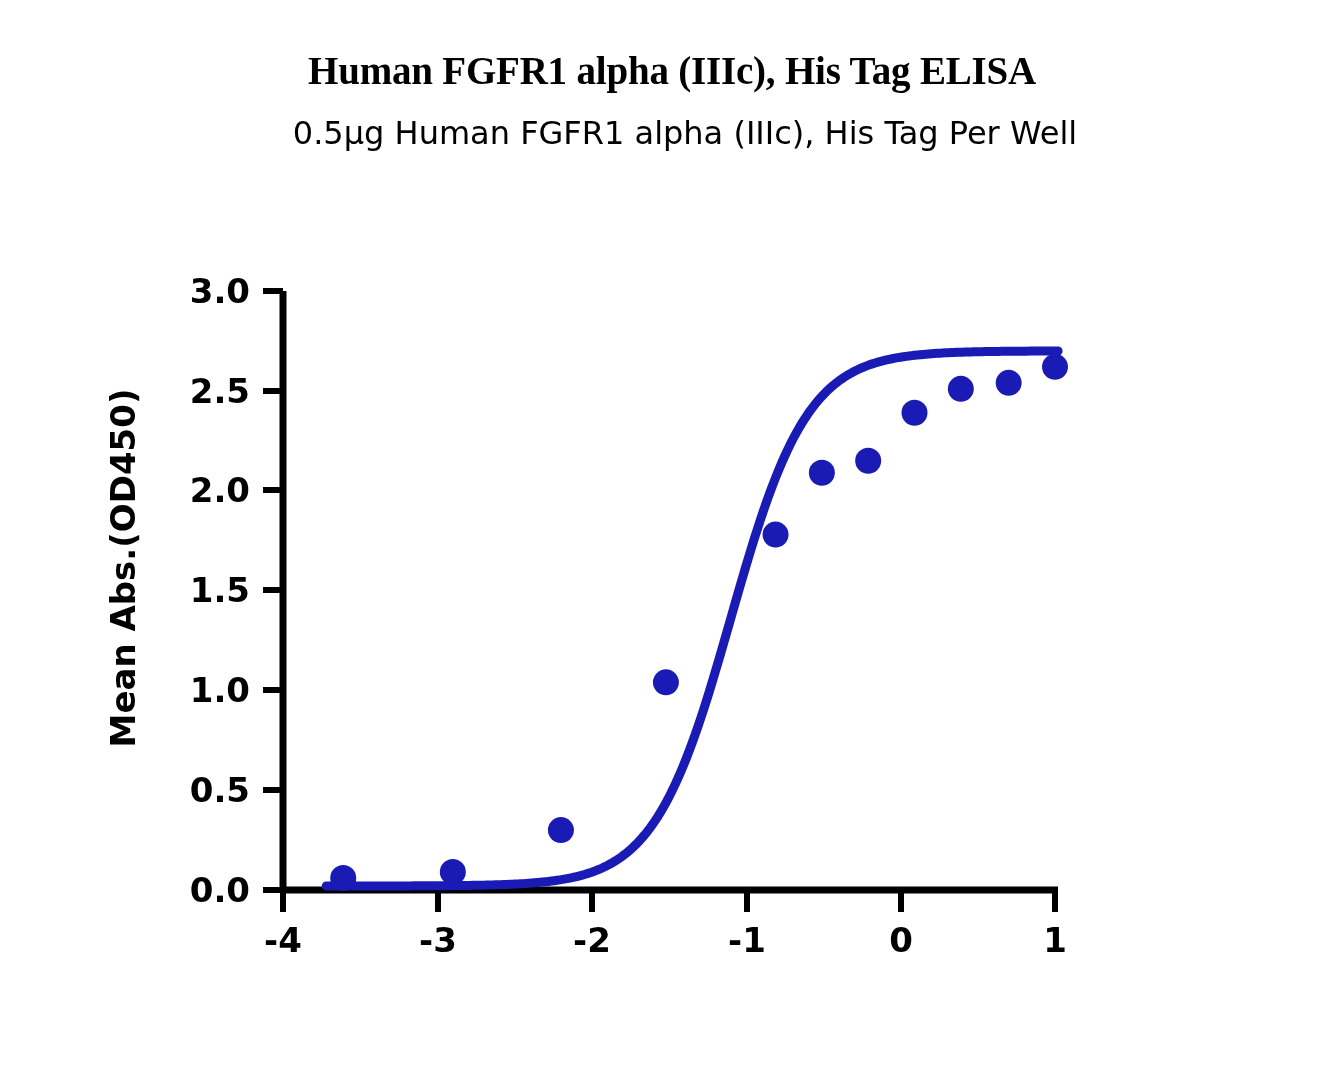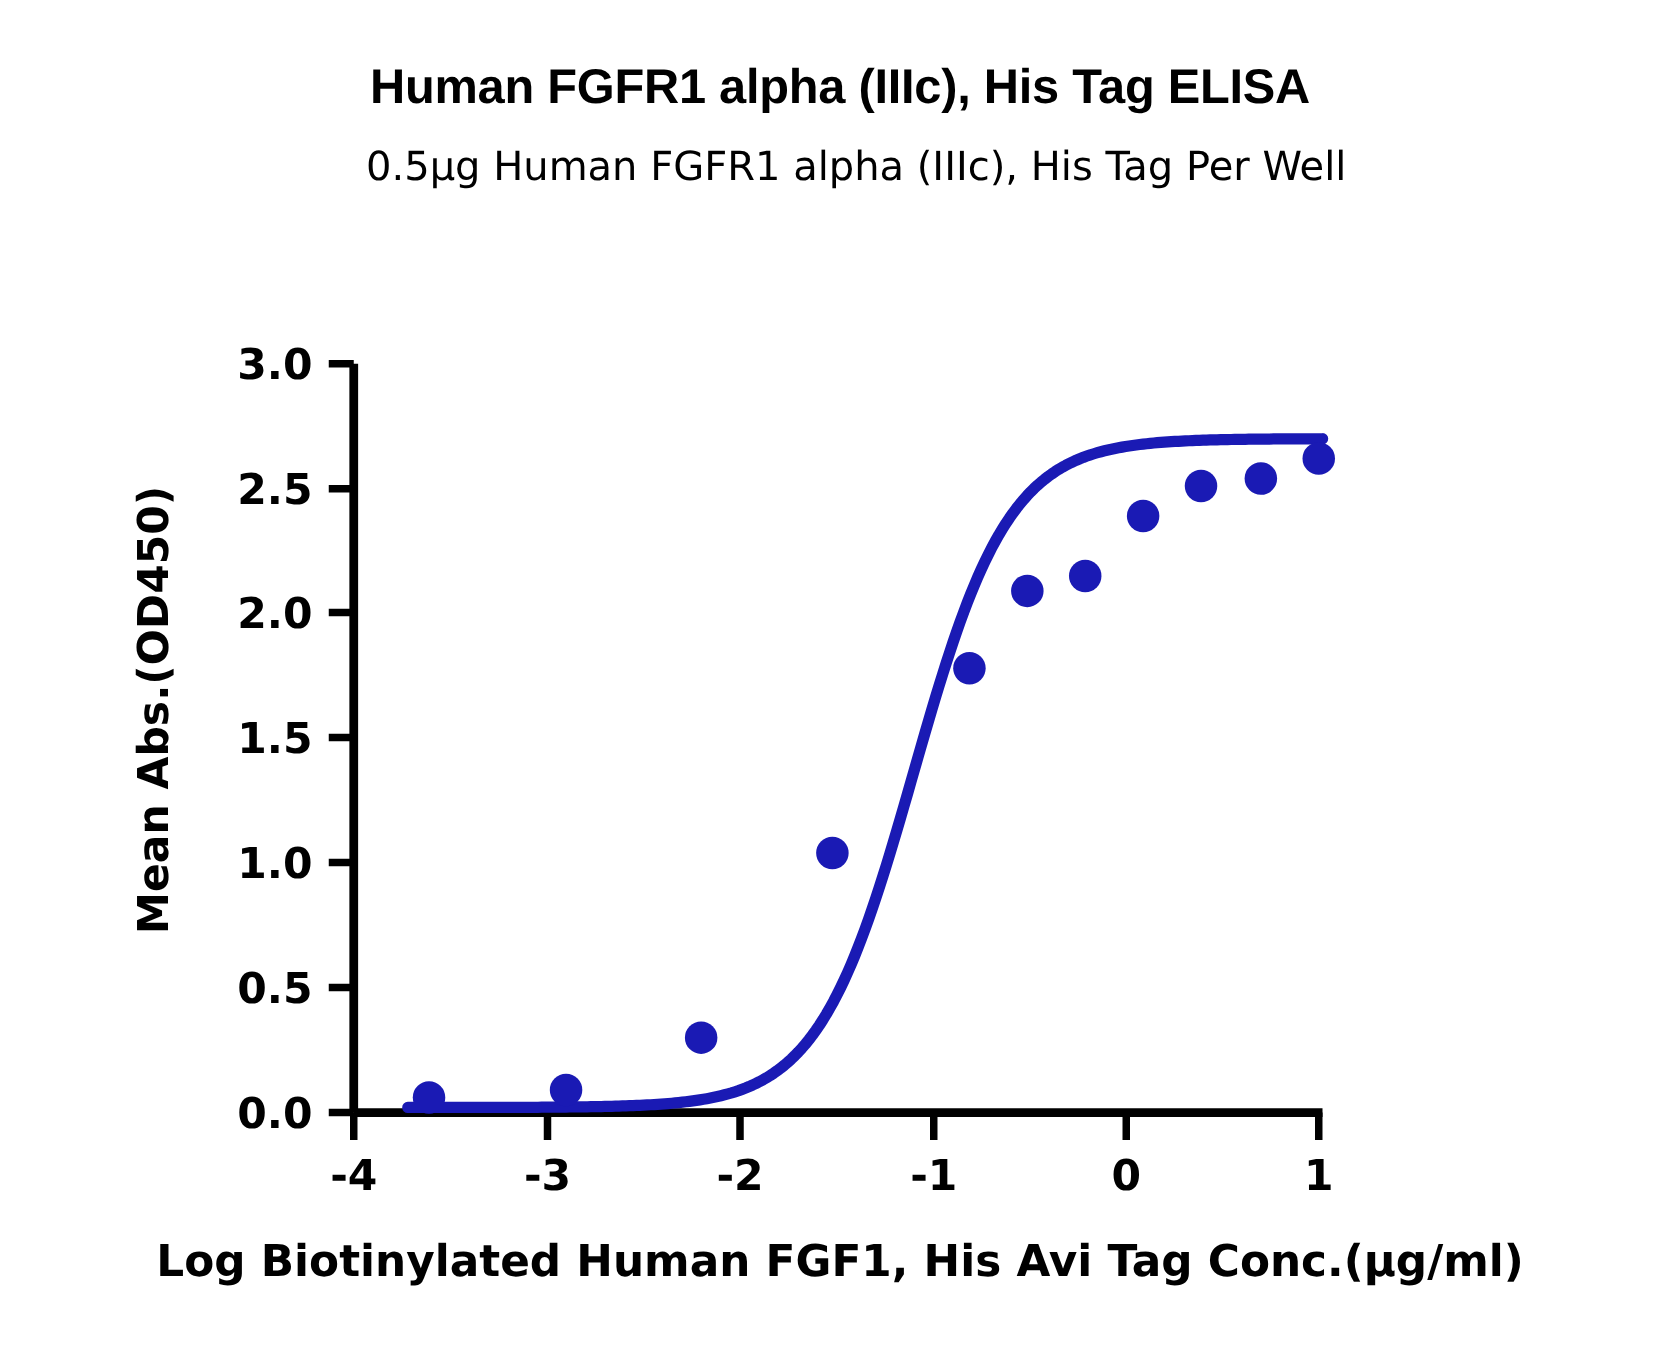--- a/index.html
+++ b/index.html
@@ -18,21 +18,21 @@
   #chart-title {
     position: absolute;
     left: 0;
     top: 48px;
     width: 1344px;
     text-align: center;
     font-size: 39px;
     font-weight: bold;
     color: #000000;
     letter-spacing: -0.2px;
-    font-family: Liberation Sans, sans-serif;
+    font-family: Liberation Serif, serif;
   }
   #chart-subtitle {
     position: absolute;
     left: 0;
     top: 114px;
     width: 1344px;
     text-align: center;
     font-size: 32px;
     font-weight: normal;
     color: #000000;
@@ -139,15 +139,14 @@
         <circle cx="821.86" cy="472.70" r="13" fill="#1a1ab4"></circle>
         <circle cx="868.18" cy="460.72" r="13" fill="#1a1ab4"></circle>
         <circle cx="914.50" cy="412.80" r="13" fill="#1a1ab4"></circle>
         <circle cx="960.82" cy="388.84" r="13" fill="#1a1ab4"></circle>
         <circle cx="1008.68" cy="382.85" r="13" fill="#1a1ab4"></circle>
         <circle cx="1055.00" cy="366.87" r="13" fill="#1a1ab4"></circle>
       </g>
   </svg>
 
   <div id="y-axis-label">Mean Abs.(OD450)</div>
-  <div id="x-axis-label">Log Biotinylated Human FGF1, His Avi Tag Conc.(µg/ml)</div>
 
 </div>
 
 </body></html>

